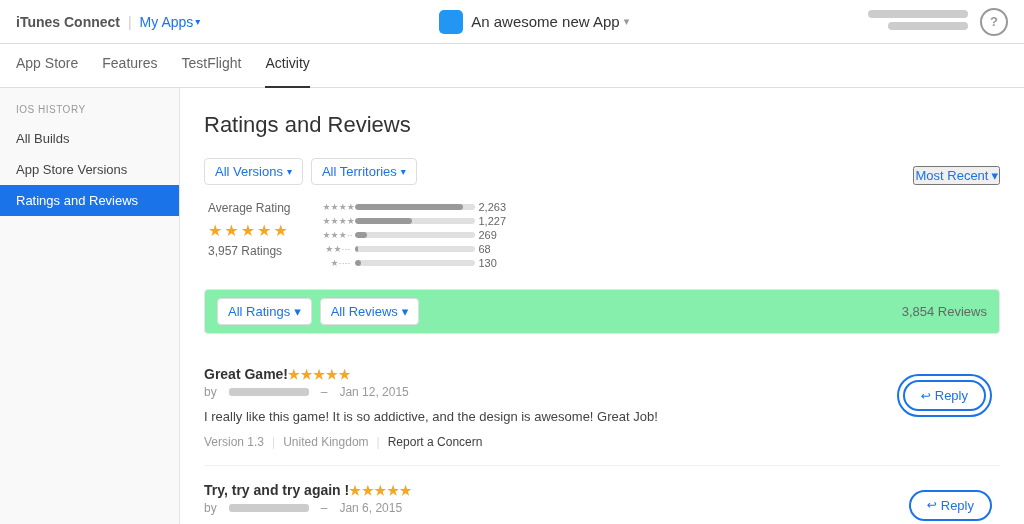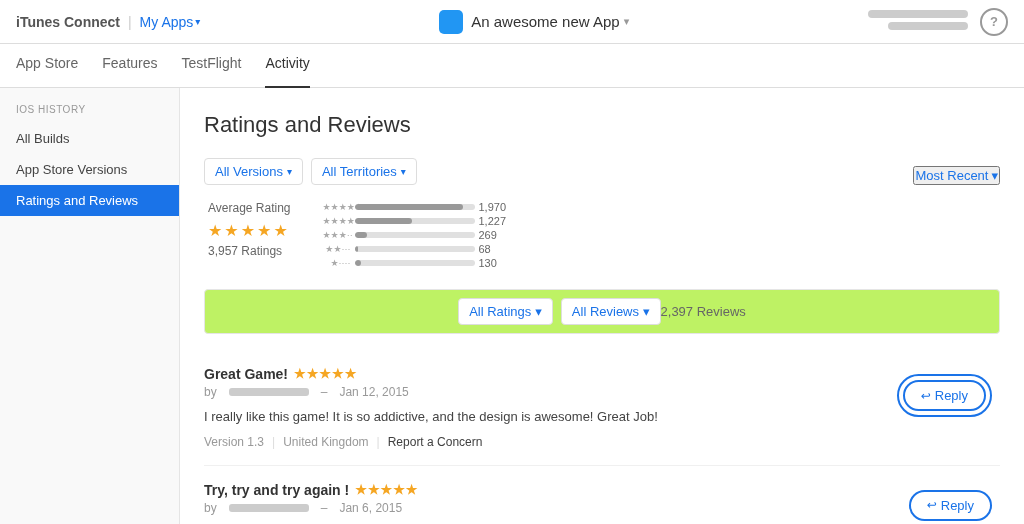--- a/index.html
+++ b/index.html
@@ -58,28 +58,28 @@
     .rating-count { font-size: 12px; color: #666; }
 
     .rating-bars { display: flex; flex-direction: column; gap: 2px; margin-left: 8px; }
     .bar-row { display: flex; align-items: center; gap: 4px; }
     .bar-stars { font-size: 9px; color: #aaa; width: 28px; text-align: right; }
     .bar-track { width: 120px; height: 6px; background: #e0e0e0; border-radius: 3px; overflow: hidden; }
     .bar-fill { height: 100%; background: #999; border-radius: 3px; }
     .bar-count { font-size: 11px; color: #666; width: 36px; }
 
     
-    .filter-bar-ratings { display: flex; align-items: center; justify-content: center; background: #bef264; border: 1px solid #e5e5e5; border-radius: 4px; padding: 8px 12px; margin-bottom: 16px; }
+    .filter-bar-ratings { display: flex; align-items: center; justify-content: space-between; background: #86efac; border: 1px solid #e5e5e5; border-radius: 4px; padding: 8px 12px; margin-bottom: 16px; }
     .filter-bar-ratings-left { display: flex; gap: 8px; }
     .reviews-count { font-size: 13px; color: #666; }
 
     
     .review-item { border-bottom: 1px solid #f0f0f0; padding: 16px 0; position: relative; }
     .review-header { display: flex; align-items: flex-start; justify-content: space-between; }
-    .review-title { font-size: 14px; font-weight: 600; color: #333; display: flex; align-items: flex-start; gap: 6px; margin-bottom: 3px; }
+    .review-title { font-size: 14px; font-weight: 600; color: #333; display: flex; align-items: flex-end; margin-bottom: 3px; }
     .review-stars { display: flex; gap: 1px; }
     .review-star { color: #f5a623; font-size: 13px; }
     .review-by { font-size: 12px; color: #999; margin-bottom: 8px; display: flex; align-items: center; gap: 12px; }
     .reviewer-blurred { display: inline-block; width: 80px; height: 8px; background: #ccc; border-radius: 3px; }
     .review-body { font-size: 13px; color: #444; line-height: 1.5; margin-bottom: 8px; }
     .review-meta { display: flex; align-items: center; gap: 8px; font-size: 12px; color: #999; }
     .review-meta-divider { color: #ddd; }
     .report-link { font-size: 12px; color: #404040; cursor: pointer; text-align: right; }
 
     .reply-btn { font-size: 13px; color: #1a73e8; background: #fff; border: 2px solid #1a73e8; border-radius: 50px; padding: 6px 16px; cursor: pointer; display: flex; align-items: center; gap: 4px; white-space: nowrap; }
@@ -161,21 +161,21 @@
           <span class="star" style="color:#f5a623;">★</span>
         </div>
         <div class="rating-count">3,957 Ratings</div>
       </div>
       <div class="rating-bars">
         <div class="bar-row">
           <div class="bar-stars" style="font-size:9px; color:#aaa;">★★★★★</div>
           <div class="bar-track">
               <div class="bar-fill" style="width:90%;"></div>
             </div>
-          <div class="bar-count">1,970</div>
+          <div class="bar-count">2,263</div>
         </div>
         <div class="bar-row">
           <div class="bar-stars" style="font-size:9px; color:#aaa;">★★★★·</div>
           <div class="bar-track">
               <div class="bar-fill" style="width:48%;"></div>
             </div>
           <div class="bar-count">1,227</div>
         </div>
         <div class="bar-row">
           <div class="bar-stars" style="font-size:9px; color:#aaa;">★★★··</div>
@@ -205,21 +205,21 @@
       <div class="filter-bar-ratings-left">
         <button class="filter-btn">
           <span>All Ratings</span>
           <span>▾</span>
         </button>
         <button class="filter-btn">
           <span>All Reviews</span>
           <span>▾</span>
         </button>
       </div>
-      <div class="reviews-count">2,397 Reviews</div>
+      <div class="reviews-count">3,854 Reviews</div>
     </div>
 
     <div class="review-item">
       <div class="review-header">
         <div>
           <div class="review-title">
             <span>Great Game!</span>
             <span class="review-stars">
               <span class="review-star">★</span>
               <span class="review-star">★</span>

